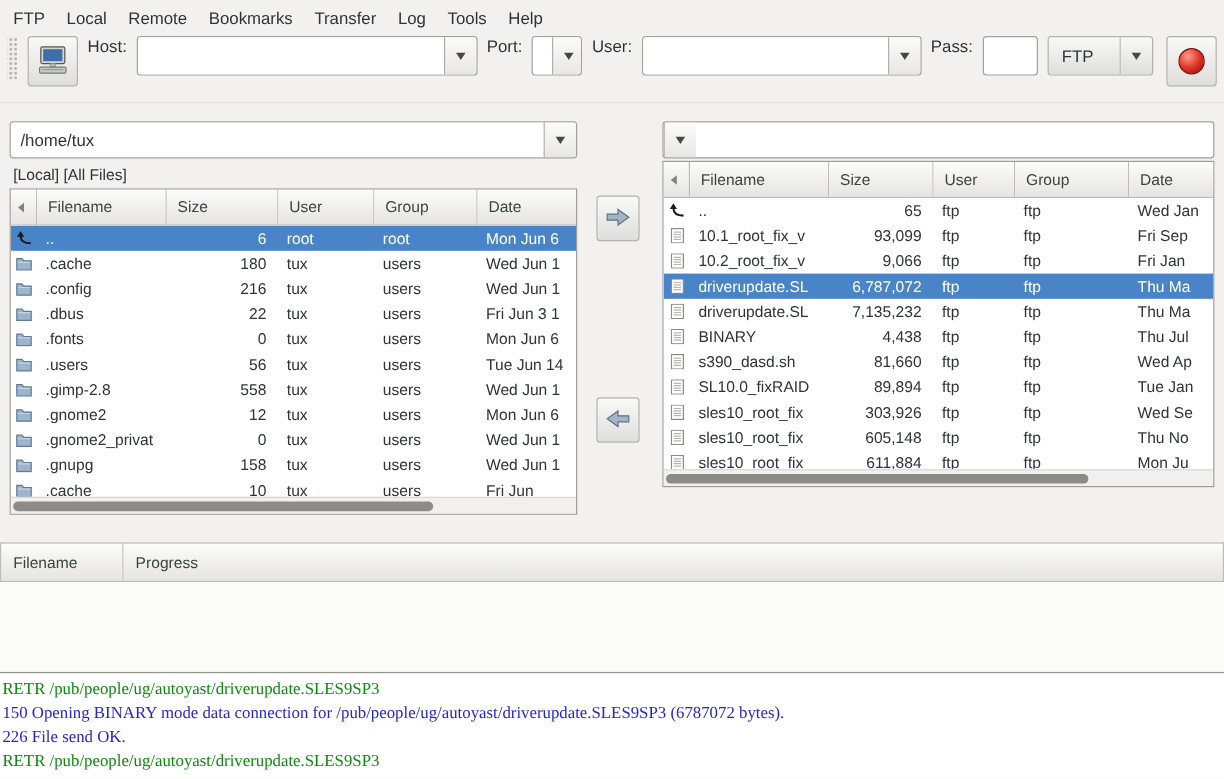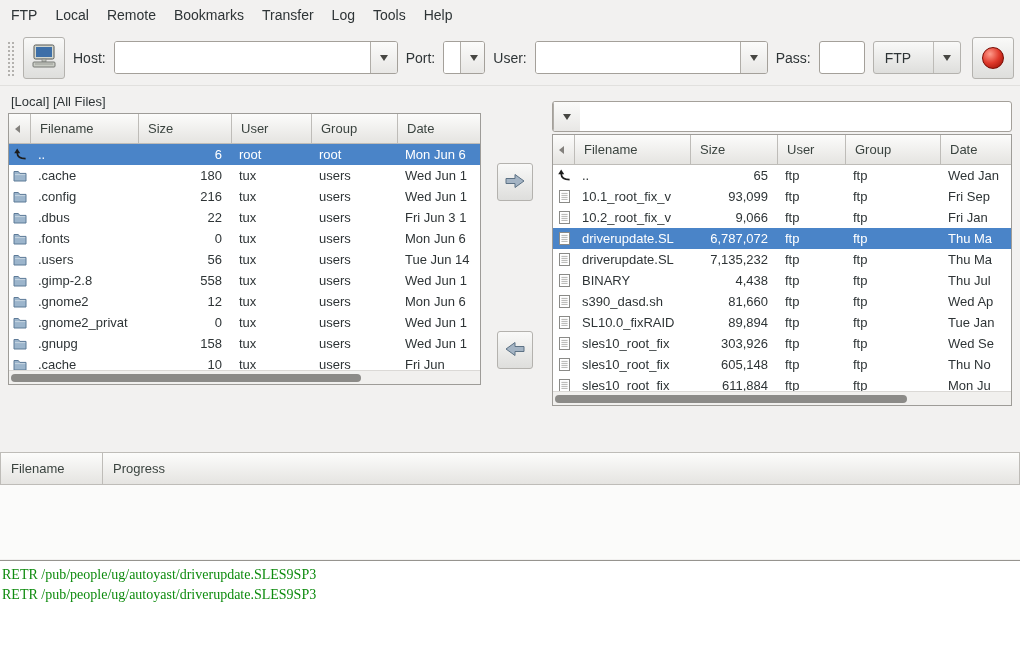--- a/index.html
+++ b/index.html
@@ -8,21 +8,21 @@
     font-family:"Liberation Sans","DejaVu Sans",sans-serif;
     background:#f2f1f0; color:#2e3436; font-size:13px;
     position:relative; overflow:hidden;
   }
 
   
   .menubar { height:30px; display:flex; align-items:center; padding-left:2px; }
   .menu-item { padding:7px 9px; font-size:14px; cursor:default; }
 
   
-  .toolbar { height:56px; display:flex; align-items:center; padding:0 6px; gap:8px;
+  .toolbar { height:56px; display:flex; padding:0 6px; gap:8px;
              border-bottom:1px solid #e1e0de; }
   .grip { width:9px; height:36px;
           background-image:radial-gradient(#b3b1ae 1px, transparent 1.3px);
           background-size:4px 4px; background-position:1px 1px; }
   .gtkbtn { background:linear-gradient(#f9f9f8,#dededc); border:1px solid #b4b2ae;
             border-radius:3px; cursor:default; }
   .tool-btn { width:42px; height:42px; display:flex; align-items:center; justify-content:center; }
   .lbl { font-size:14px; white-space:nowrap; }
   .combo { display:flex; height:33px; border:1px solid #a4a09a; border-radius:3px;
            background:#fff; overflow:hidden; }
@@ -163,20 +163,26 @@
     </div>
 
     <button class="gtkbtn stop-btn">
       <span class="stop-ball"></span>
     </button>
   </div>
 
   <div class="main">
 
     <div class="panel left">
+      <div class="combo path-combo">
+        <input value="/home/tux" style="">
+        <div class="arrow-btn">
+          <span class="tri"></span>
+        </div>
+      </div>
       <div class="status">[Local] [All Files]</div>
       <div class="filelist" style="--cols:22px 108px 93px 80px 86px 120px;">
         <div class="lheader">
           <div class="hcell icon-h">
               <span class="sort-tri"></span>
             </div>
           <div class="hcell">Filename</div>
           <div class="hcell">Size</div>
           <div class="hcell">User</div>
           <div class="hcell">Group</div>
@@ -548,15 +554,17 @@
   </div>
 
   <div class="queue">
     <div class="qh filename">Filename</div>
     <div class="qh progress">Progress</div>
   </div>
   <div class="queue-body"></div>
 
   <div class="log" id="log">
       <div class="log-line green">RETR /pub/people/ug/autoyast/driverupdate.SLES9SP3</div>
+      <div class="log-line blue">150 Opening BINARY mode data connection for /pub/people/ug/autoyast/driverupdate.SLES9SP3 (6787072 bytes).</div>
+      <div class="log-line blue">226 File send OK.</div>
       <div class="log-line green">RETR /pub/people/ug/autoyast/driverupdate.SLES9SP3</div>
     </div>
 </div>
 
 </body></html>

